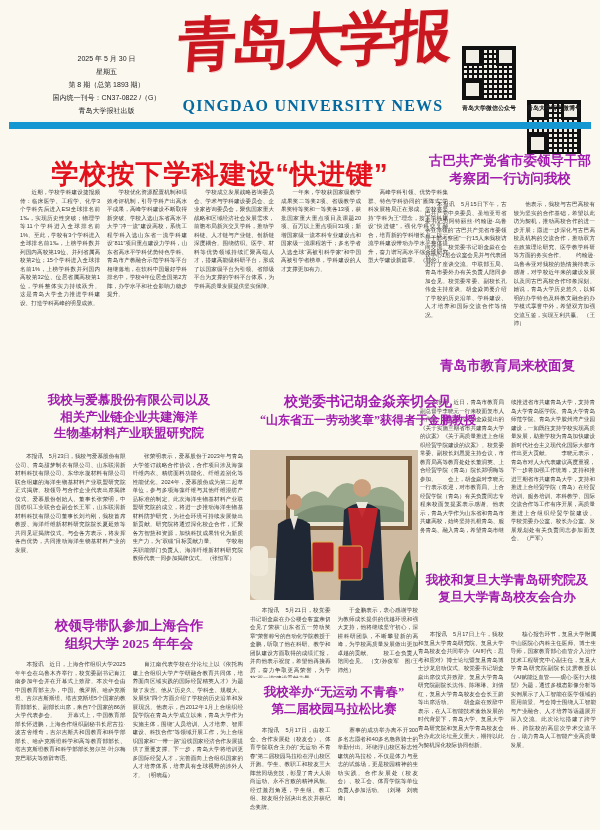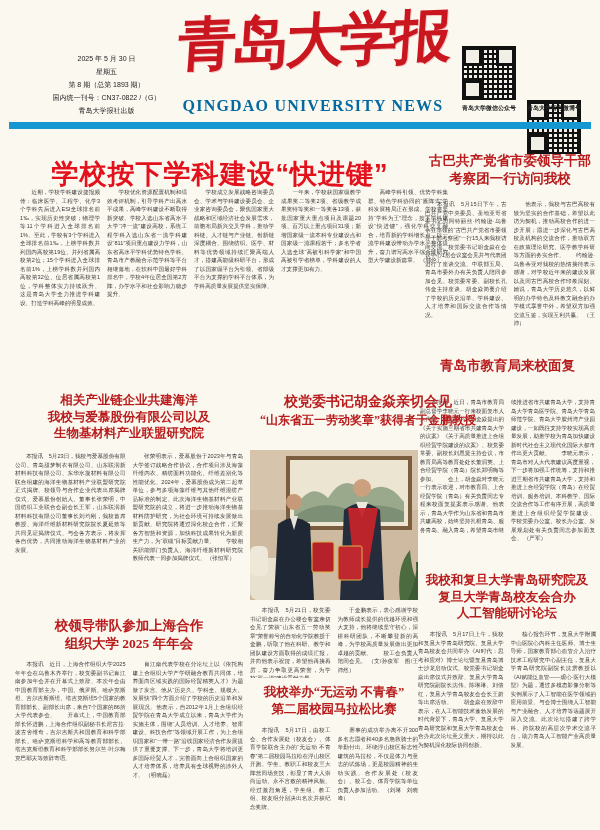--- a/index.html
+++ b/index.html
@@ -22,21 +22,21 @@
         repeating-linear-gradient(90deg,#111 0 2px,#f2efe6 2px 5px);
       position:relative;outline:2px solid #111;outline-offset:-2px;}
   .qr .finder{position:absolute;width:13px;height:13px;border:3px solid #111;background:#f2efe6;}
   .qr .f1{left:1px;top:1px;} .qr .f2{right:1px;top:1px;} .qr .f3{left:1px;bottom:1px;}
   .qr-label{width:70px;text-align:center;font-size:6px;color:#222;font-weight:700;}
   .blue-bar{left:9px;top:122px;width:582px;height:7px;background:#1598d2;}
 
   
   .head-main{left:18px;top:156px;width:404px;text-align:center;color:#e3111c;
              font-weight:900;font-size:27px;letter-spacing:1px;font-family:"Liberation Sans",sans-serif;}
-  .head-serif{font-family:"Liberation Serif",serif;font-weight:700;color:#b91c1c;
+  .head-serif{font-family:"Liberation Serif",serif;font-weight:700;color:#a21caf;
               text-align:center;}
   .hl-13{font-size:13.5px;line-height:1.3;}
   .hl-12{font-size:12.5px;line-height:1.32;}
 
   
   .cols{display:flex;gap:7px;overflow:hidden;}
   .col{flex:1 1 0;font-size:5.6px;line-height:1.52;color:#3b3b3b;text-align:justify;
        overflow:hidden;word-break:break-all;}
 
   
@@ -93,30 +93,29 @@
   <div>青岛市教育局来校面复</div>
 </div>
 <div class="abs cols" style="left:420px;top:398px;width:175px;height:166px;">
   <div class="col">　　本报讯　近日，青岛市教育局副总督学李晓元一行来校面复市人大代表、校党委书记胡金焱提出的《关于实施三期省市共建青岛大学的议案》《关于高质量推进上合组织经贸学院建设的议案》。校党委常委、副校长刘恩贤主持会议，市教育局高等教育处处长董润英、上合经贸学院（青岛）院长郑明梅等参加。　　会上，胡金焱对李晓元一行表示欢迎，对市教育局、上合经贸学院（青岛）有关负责同志专程来校面复提案表示感谢。他表示，青岛大学作为山东省和青岛市共建高校，始终坚持扎根青岛、服务青岛、融入青岛，希望青岛市继</div>
   <div class="col">续推进省市共建青岛大学，支持青岛大学青岛医学院、青岛大学青岛师范学院、青岛大学胶州湾产业园建设，一如既往支持学校实现高质量发展，助推学校为青岛加快建设新时代社会主义现代化国际大都市作出更大贡献。　　李晓元表示，青岛市对人大代表建议高度重视，下一步将加强工作统筹，支持和推进三期省市共建青岛大学，支持和推进上合经贸学院（青岛）在经贸培训、服务培训、本科教学、国际交流合作等工作有序开展，高质量推进上合组织经贸学院建设。　　学校党委办公室、校长办公室、发展规划处有关负责同志参加面复会。 （严军）</div>
 </div>
 
 <div class="abs head-serif hl-12" style="left:418px;top:572px;width:178px;">
   <div>我校和复旦大学青岛研究院及</div>
   <div>复旦大学青岛校友会合办</div>
-  <div>人工智能研讨论坛</div>
 </div>
 <div class="abs cols" style="left:418px;top:630px;width:178px;height:196px;">
   <div class="col">　　本报讯　5月17日上午，我校和复旦大学青岛研究院、复旦大学青岛校友会共同举办《AI时代：思考和应对》博士论坛暨复旦青岛博士沙龙启动仪式。校党委书记胡金焱出席仪式并致辞。复旦大学青岛研究院副院长沈伟、陈琳琳、刘倩红，复旦大学青岛校友会会长王蔚等出席活动。　　胡金焱在致辞中表示，在人工智能技术蓬勃发展的时代背景下，青岛大学、复旦大学青岛研究院和复旦大学青岛校友会合办此次论坛意义重大，期待以此为契机深化校际协同创新。</div>
   <div class="col">　　核心报告环节，复旦大学附属中山医院心内科主任医师、博士生导师，国家教育部心血管介入治疗技术工程研究中心副主任，复旦大学青岛研究院副院长沈雳教授以《AI赋能泛血管——观心·医行大模型》为题，通过多模态影像分析等实例展示了人工智能在医学领域的应用前景。与会博士围绕人工智能与产业融合、人才培养等话题展开深入交流。此次论坛搭建了跨学科、跨院校的高层次学术交流平台，助力青岛人工智能产业高质量发展。</div>
 </div>
 
 <div class="abs head-serif hl-12" style="left:15px;top:392px;width:228px;">
+  <div>我校与爱慕股份有限公司以及</div>
   <div>相关产业链企业共建海洋</div>
-  <div>我校与爱慕股份有限公司以及</div>
   <div>生物基材料产业联盟研究院</div>
 </div>
 <div class="abs cols" style="left:15px;top:452px;width:228px;height:158px;">
   <div class="col">　　本报讯　5月23日，我校与爱慕股份有限公司、青岛甜梦制衣有限公司、山东联润新材料科技有限公司、东华水凝材料有限公司联合组建的海洋生物基材料产业联盟研究院正式揭牌。校领导与合作企业代表出席揭牌仪式。爱慕股份创始人、董事长张荣明，中国纺织工业联合会副会长王军，山东联润新材料科技有限公司董事长刘均刚，我校首席教授、海洋纤维新材料研究院院长夏延致等共同见证揭牌仪式。与会各方表示，将发挥各自优势，共同推动海洋生物基材料产业的发展。</div>
   <div class="col">　　张荣明表示，爱慕股份于2023年与青岛大学签订战略合作协议，合作项目涉及海藻纤维内衣、精纺面料功能化、纤维差别化等性能优化。2024年，爱慕股份成为第二起草单位，参与多项海藻纤维与其他纤维混纺产品标准的制定。此次海洋生物基材料产业联盟研究院的成立，将进一步推动海洋生物基材料防护研究，为社会环境可持续发展做出新贡献。研究院将通过深化校企合作，汇聚各方智慧和资源，加快科技成果转化为新质生产力，为“双碳”目标贡献力量。　　学校相关职能部门负责人、海洋纤维新材料研究院教师代表一同参加揭牌仪式。 （张恒军）</div>
 </div>
 
 <div class="abs head-serif hl-13" style="left:15px;top:617px;width:228px;">
   <div>校领导带队参加上海合作</div>
   <div>组织大学 2025 年年会</div>

